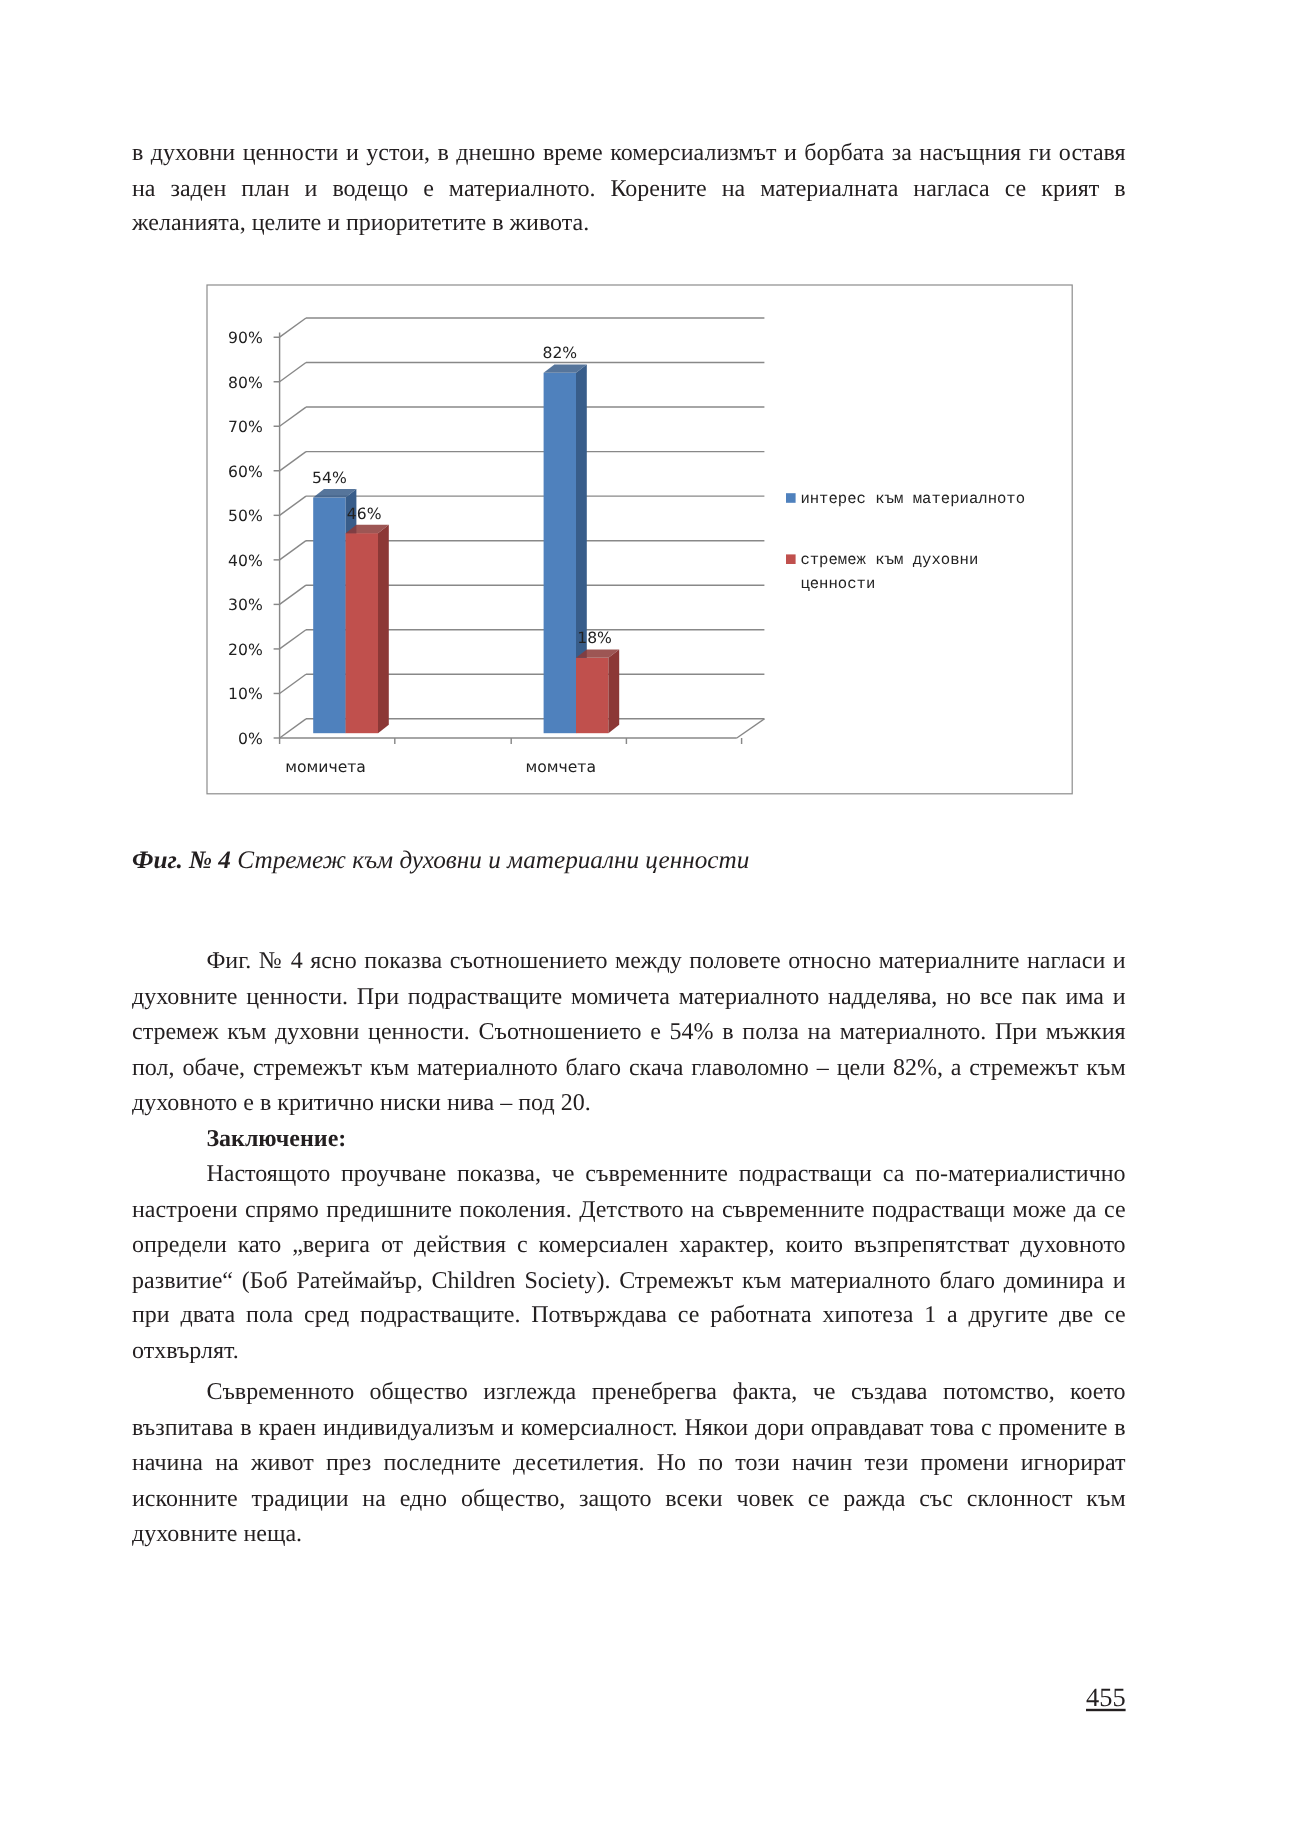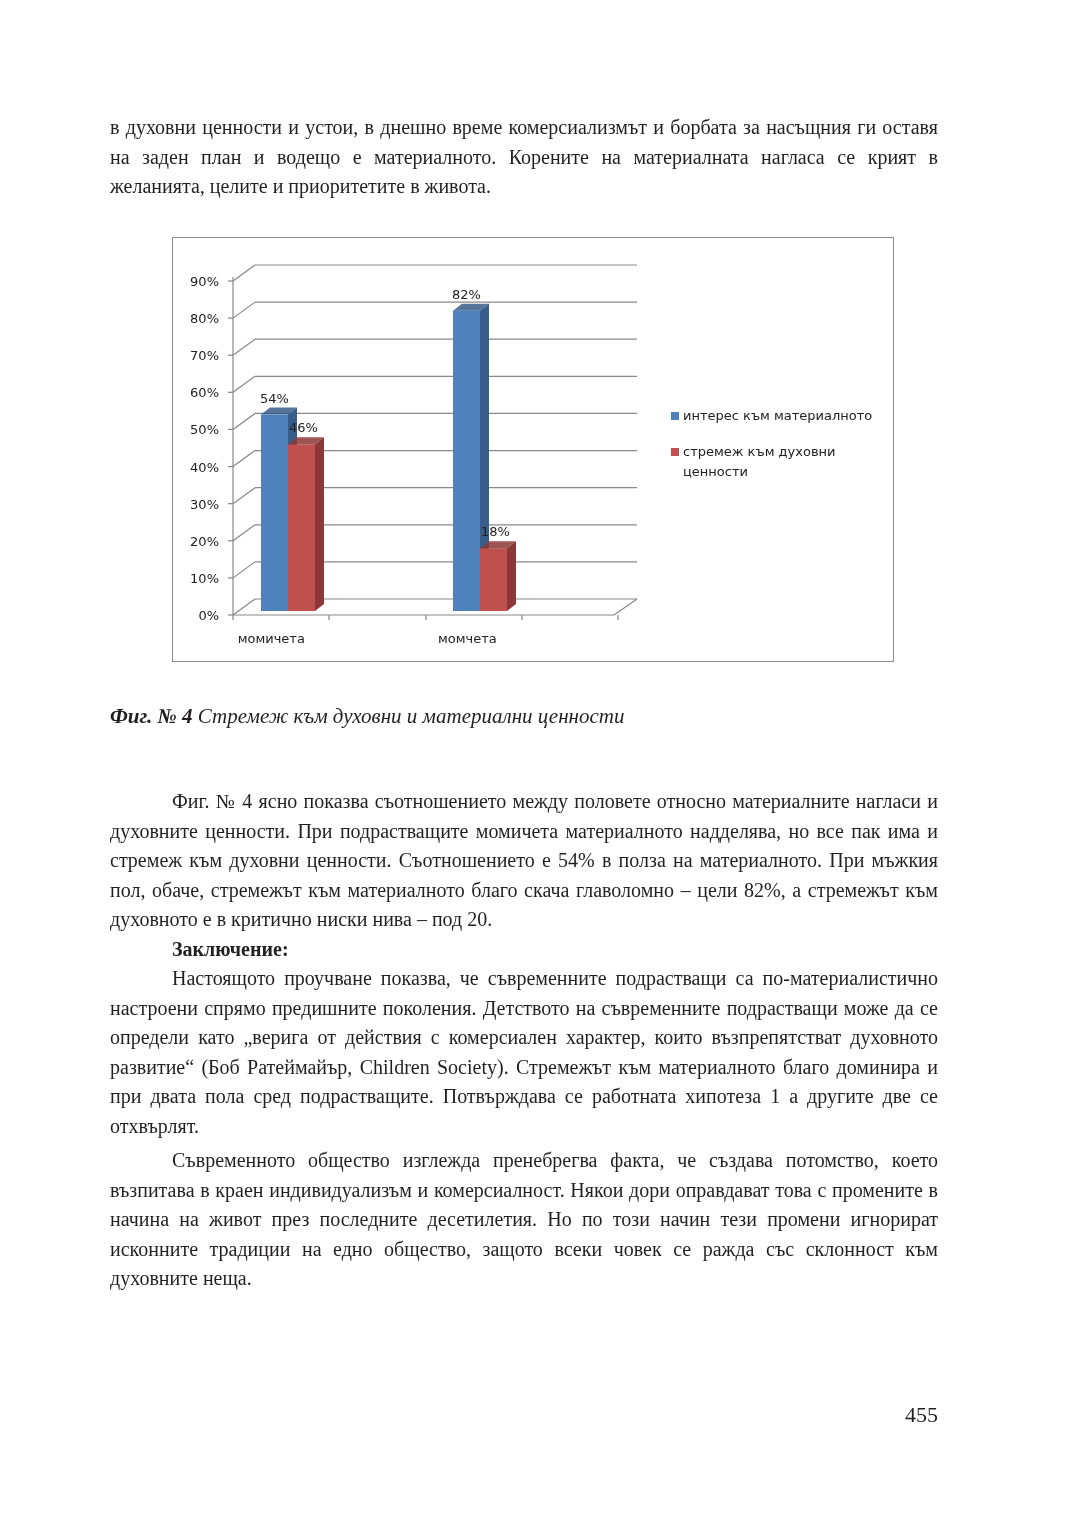--- a/index.html
+++ b/index.html
@@ -7,21 +7,21 @@
          font-family:"Liberation Serif","DejaVu Serif",serif; color:#231f20; }
   .text { position:absolute; left:110px; width:828px; font-size:20px; line-height:29.5px; text-align:justify; }
   .text p { margin:0; }
   .indent { text-indent:62px; }
   .last { text-align-last:left; }
   #chart-box { position:absolute; left:172px; top:237px; width:722px; height:425px; border:1.5px solid #8c8c8c; box-sizing:border-box; background:#fff; }
   #chart-svg { position:absolute; left:0; top:0; }
   .ch-text { font-family:"DejaVu Sans","Liberation Sans",sans-serif; font-size:13px; fill:#222; }
   .caption { position:absolute; left:110px; width:828px; top:702px; text-align:left; font-size:21px; line-height:28px; font-style:italic; }
   .caption b { font-style:italic; }
-  .page-num { position:absolute; left:890px; top:1402px; width:48px; text-align:right; font-size:22px; }
+  .page-num { position:absolute; left:890px; top:1402px; width:48px; text-align:right; font-size:22px;text-decoration:underline; }
   .legend { position:absolute; font-family:"DejaVu Sans","Liberation Sans",sans-serif; font-size:13px; color:#222; line-height:20px; }
   .legend .sw { display:inline-block; width:8px; height:8px; margin-right:4px; vertical-align:0px; }
 </style>
 </head>
 <body>
 
 <div class="text" style="top:113px;">
   <p class="last">в духовни ценности и устои, в днешно време комерсиализмът и борбата за насъщния ги оставя на заден план и водещо е материалното. Корените на материалната нагласа се крият в желанията, целите и приоритетите в живота.</p>
 </div>
 
@@ -87,25 +87,25 @@
       <rect x="280" y="72.68888888888887" width="27" height="300.31111111111113" fill="#4f81bd"></rect>
       <polygon points="307,72.68888888888887 316,65.68888888888887 316,366 307,373" fill="#385d8a"></polygon>
       <polygon points="280,72.68888888888887 289,65.68888888888887 316,65.68888888888887 307,72.68888888888887" fill="#385d8a" opacity="0.85"></polygon>
       <text x="293.5" y="60.68888888888887" text-anchor="middle" class="ch-text">82%</text>
       <rect x="307" y="310.2" width="27" height="62.80000000000001" fill="#c0504d"></rect>
       <polygon points="334,310.2 343,303.2 343,366 334,373" fill="#8c3836"></polygon>
       <polygon points="307,310.2 316,303.2 343,303.2 334,310.2" fill="#8c3836" opacity="0.85"></polygon>
       <text x="322.5" y="298.2" text-anchor="middle" class="ch-text">18%</text>
       <text x="294.3" y="405" text-anchor="middle" class="ch-text">момчета</text>
     </svg>
-  <div class="legend" style="left:498px; top:168px; width:215px;">
+  <div class="legend" style="left:482px; top:168px; width:215px;font-family:Liberation Mono, monospace;">
     <div>
       <span class="sw" style="background:#4f81bd"></span><span>интерес към материалното</span>
     </div>
-    <div style="margin-top:16px; padding-left:12px; text-indent:-12px;">
+    <div style="margin-top:31px; padding-left:12px; text-indent:-12px;">
       <span class="sw" style="background:#c0504d"></span><span>стремеж към духовни ценности</span>
     </div>
   </div>
 </div>
 
 <div class="caption">
   <div><b>Фиг. № 4</b><span> Стремеж към духовни и материални ценности</span></div>
 </div>
 
 <div class="text" style="top:787px;">

